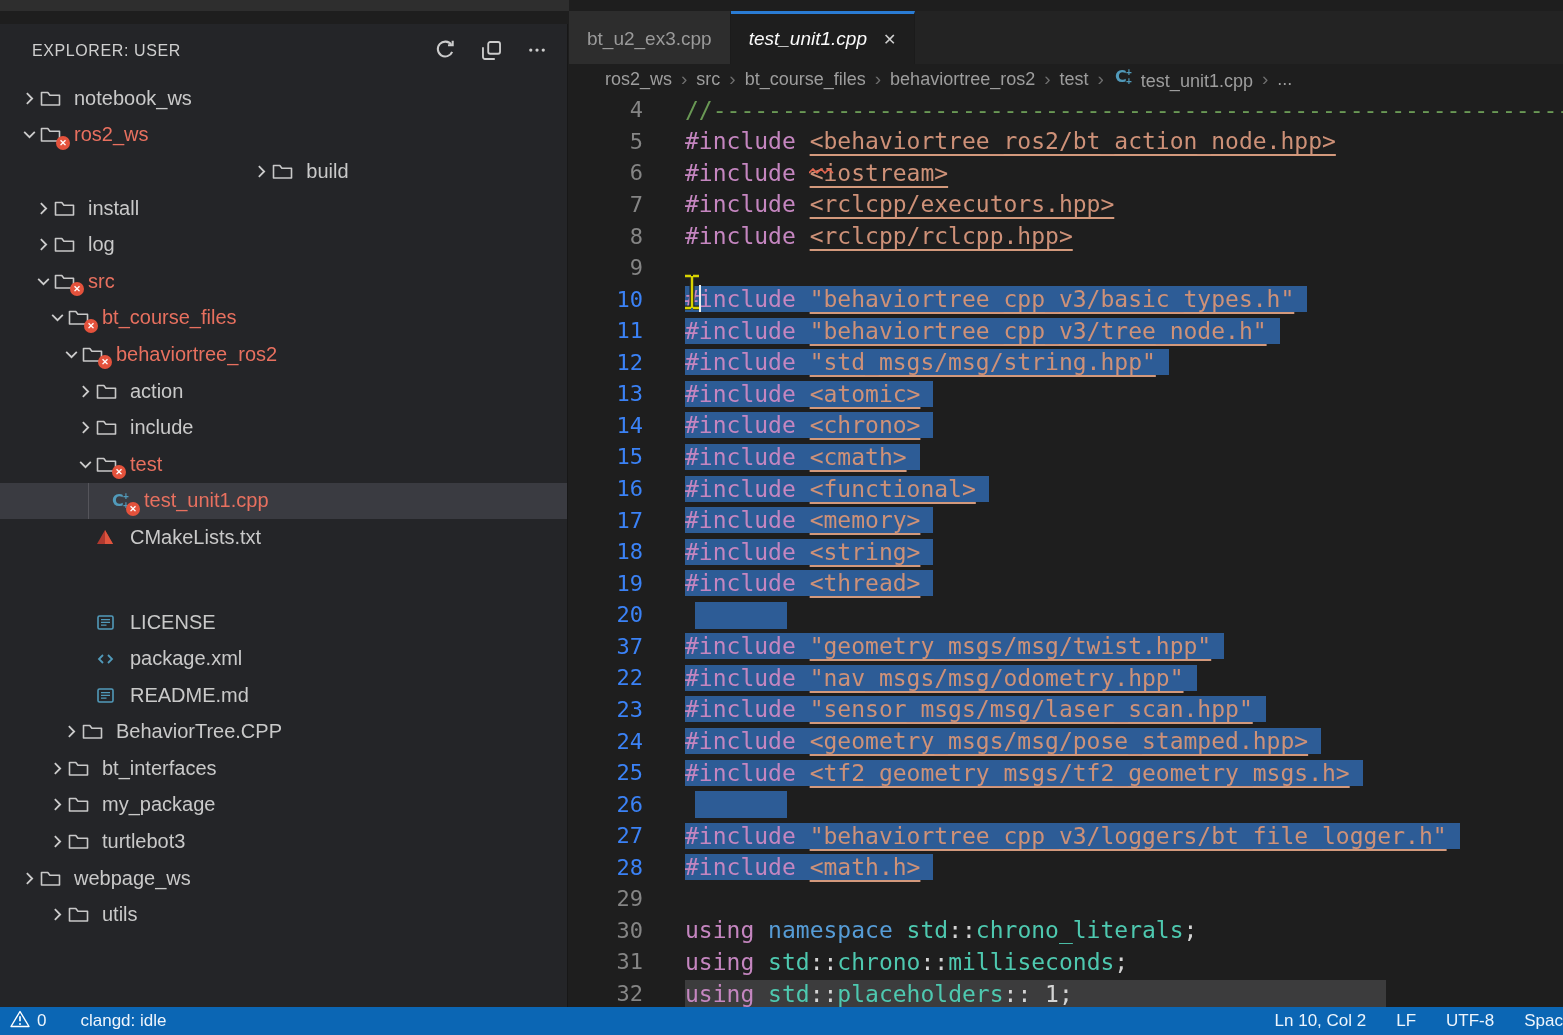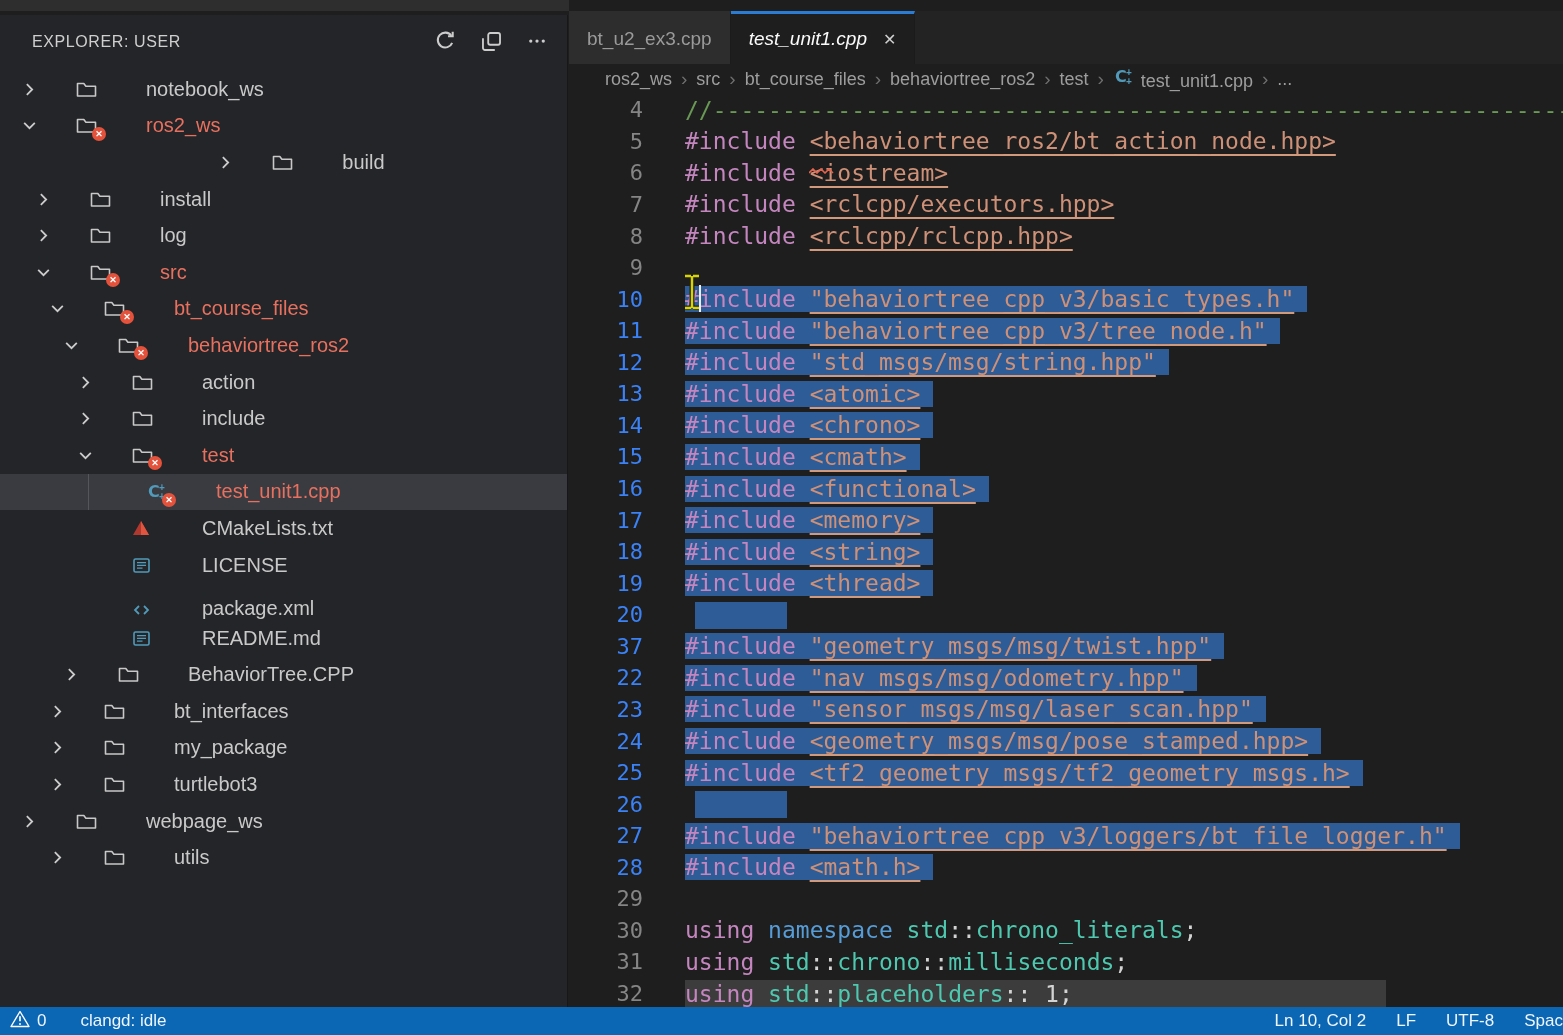--- a/index.html
+++ b/index.html
@@ -4,29 +4,29 @@
 <style>
   * { margin:0; padding:0; box-sizing:border-box; }
   html,body { width:1563px; height:1035px; overflow:hidden; background:#1e1e1e;
     font-family:"Liberation Sans", sans-serif; }
   .app { position:relative; width:1563px; height:1035px; }
 
   
   .topbar { position:absolute; left:0; top:0; width:1563px; height:11px; background:#2e2e2e; }
 
   
-  .sidebar { position:absolute; left:0; top:15px; width:568px; bottom:28px;
+  .sidebar { position:absolute; left:0; top:24px; width:568px; bottom:28px;
     background:#242528; border-right:1px solid #171717; overflow:hidden; }
   .sb-header { position:relative; height:56px; }
   .sb-title { position:absolute; left:32px; top:18px; font-size:16px; letter-spacing:.6px; color:#cfcfcf; }
   .sb-actions { position:absolute; right:18px; top:14px; display:flex; gap:22px; align-items:center; }
   .sb-actions .abtn { width:24px; height:24px; display:flex; align-items:center; justify-content:center; cursor:pointer; }
 
   .tree { position:absolute; left:0; top:56px; right:0; }
-  .row { position:relative; height:36.6px; display:flex; align-items:center; cursor:pointer;gap:36px; }
+  .row { position:relative; height:36.6px; display:flex; align-items:center; cursor:pointer; }
   .row.selected { background:#3a3b41; }
   .chev { width:22px; height:18px; display:flex; align-items:center; justify-content:center; flex:none; }
   .fic { position:relative; width:28px; height:20px; display:flex; align-items:center; flex:none; }
   .lab { margin-left:6px; font-size:20px; color:#c9c9c9; white-space:nowrap; }
   .lab.err { color:#e8705f; }
   .badge { position:absolute; right:-2px; bottom:-5px; width:14px; height:14px; border-radius:50%;
     background:#e4523c; color:#fff; font-size:9px; line-height:14px; text-align:center; font-weight:bold; }
   .iguide { position:absolute; left:88px; top:0; bottom:0; width:1px; background:#55555b; }
 
   
@@ -276,31 +276,31 @@
         <div class="row" style="padding-left: 74px;">
           <span class="chev"></span>
           <span class="fic" style="display: inline-flex; align-items: center;">
             <svg width="18" height="16" viewBox="0 0 18 16">
               <polygon points="9,1 17,15 1,15" fill="#b0392f"></polygon>
               <polygon points="9,1 17,15 9,15" fill="#e0553f"></polygon>
             </svg>
           </span>
           <span class="lab">CMakeLists.txt</span>
         </div>
-        <div class="row" style="padding-left: 74px;">
+        <div class="row" style="padding-left: 74px; margin-top: 48px;">
           <span class="chev"></span>
           <span class="fic" style="display: inline-flex; align-items: center;">
             <svg width="19" height="17" viewBox="0 0 19 17">
               <rect x="2" y="2" width="15" height="13" rx="1.5" fill="none" stroke="#519aba" stroke-width="1.6"></rect>
               <path d="M5 5.6 h9 M5 8.4 h9 M5 11.2 h5.5" stroke="#519aba" stroke-width="1.3"></path>
             </svg>
           </span>
           <span class="lab">LICENSE</span>
         </div>
-        <div class="row" style="padding-left: 74px; align-items: flex-end;">
+        <div class="row" style="padding-left: 74px;">
           <span class="chev"></span>
           <span class="fic" style="display: inline-flex; align-items: center;">
             <svg width="19" height="16" viewBox="0 0 19 16">
               <path d="M7 4 L3 8 l4 4 M12 4 l4 4 -4 4" stroke="#519aba" stroke-width="1.8" fill="none"></path>
             </svg>
           </span>
           <span class="lab">package.xml</span>
         </div>
         <div class="row" style="padding-left: 74px;">
           <span class="chev"></span>

